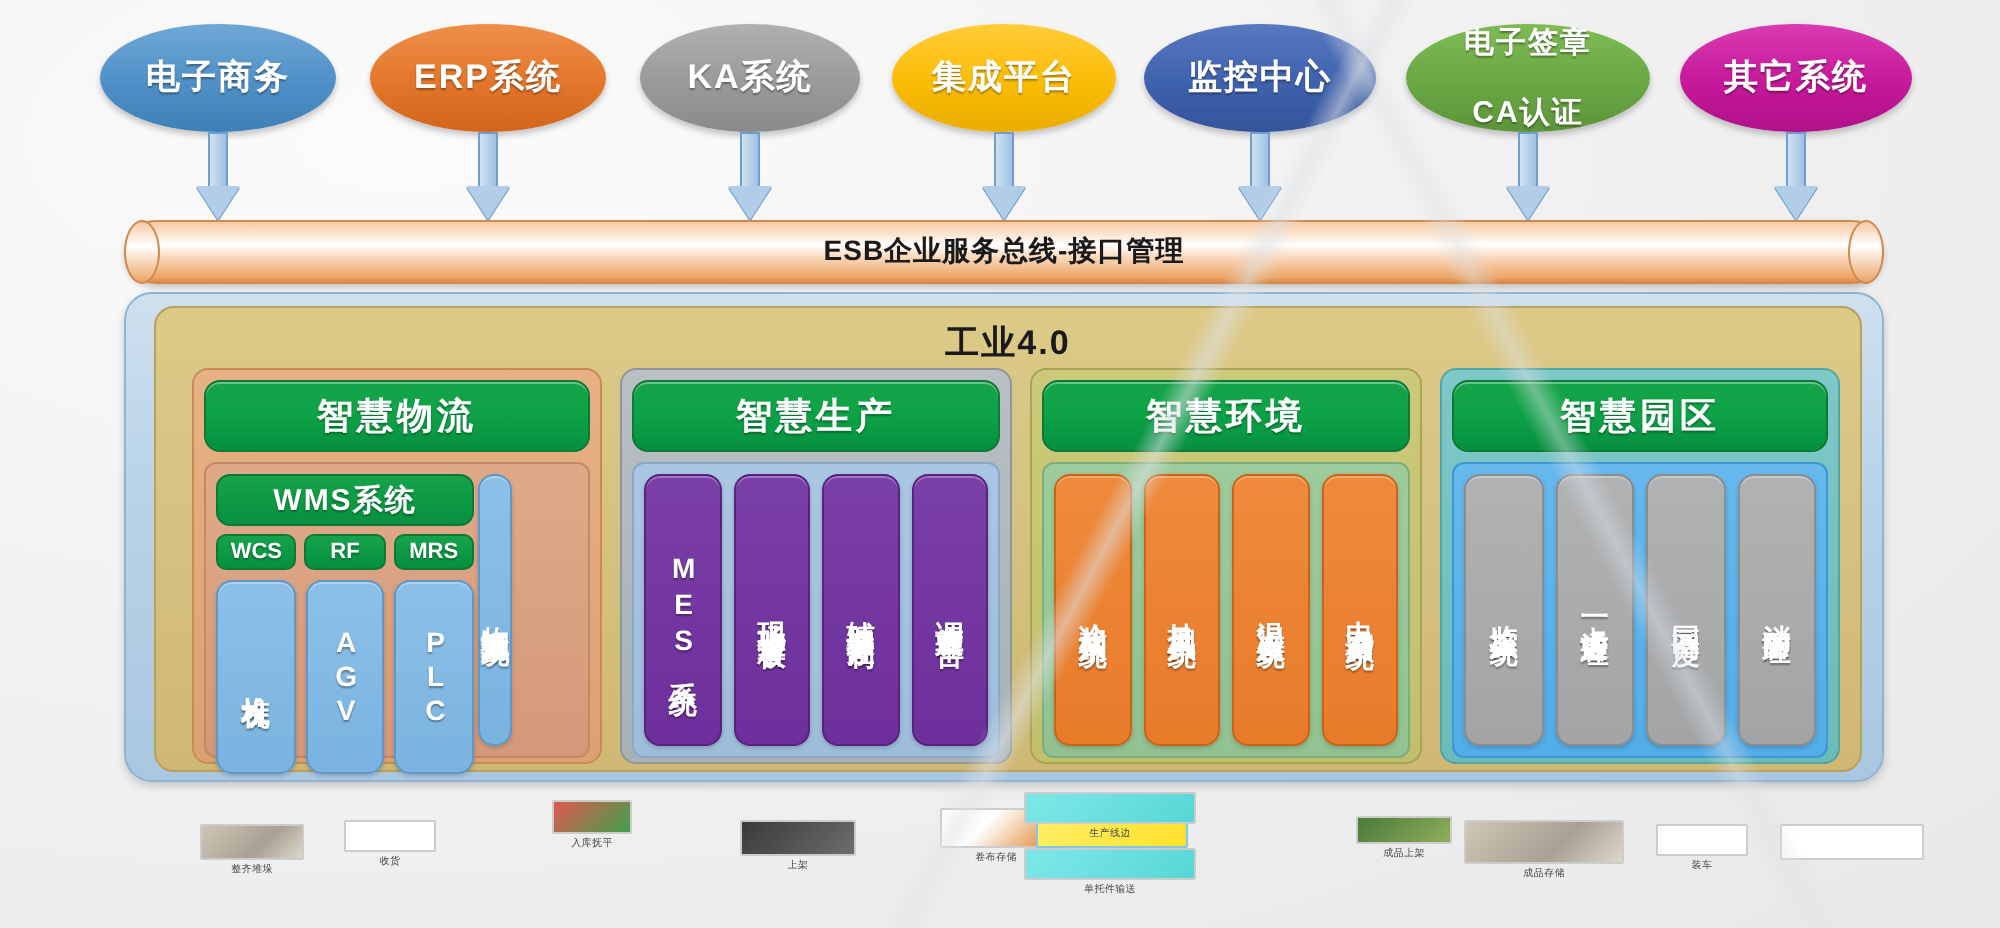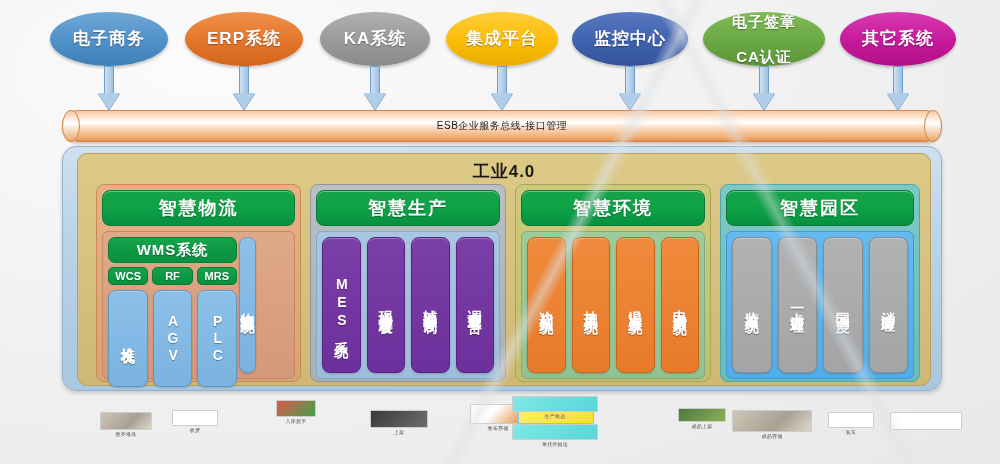--- a/index.html
+++ b/index.html
@@ -76,21 +76,21 @@
   }
   #esb-bar .cap {
     position: absolute; top: -1px; height: 32px; width: 18px;
     border: 1px solid #d08a4e; border-radius: 50%;
     background: linear-gradient(to bottom, #f6c9a4, #ffffff 40%, #eca668);
   }
   #esb-bar .cap.left  { left: -1px; }
   #esb-bar .cap.right { right: -1px; }
   #esb-label {
     position: relative; z-index: 2;
-    font-size: 10px; font-weight: 400; color: #1a1a1a;
+    font-size: 14px; font-weight: 700; color: #1a1a1a;
     letter-spacing: 0.5px;
   }
 
   
   #outer-panel {
     position: absolute;
     left: 62px; top: 146px;
     width: 880px; height: 245px;
     border-radius: 14px;
     background: linear-gradient(to bottom, #cfe0ef 0%, #b9d3e8 40%, #a9c7e0 100%);

